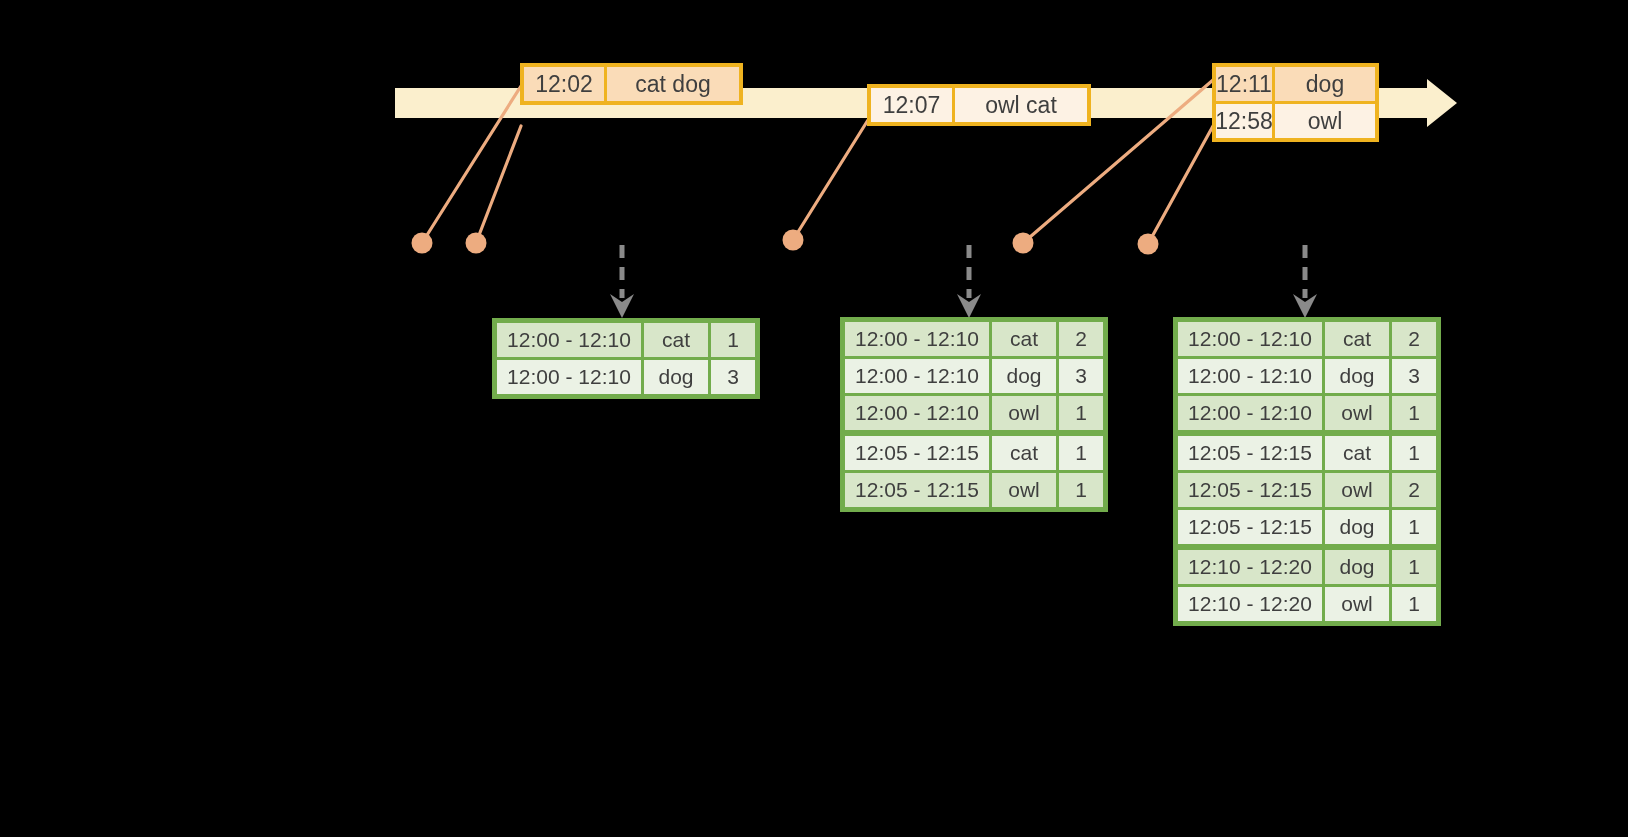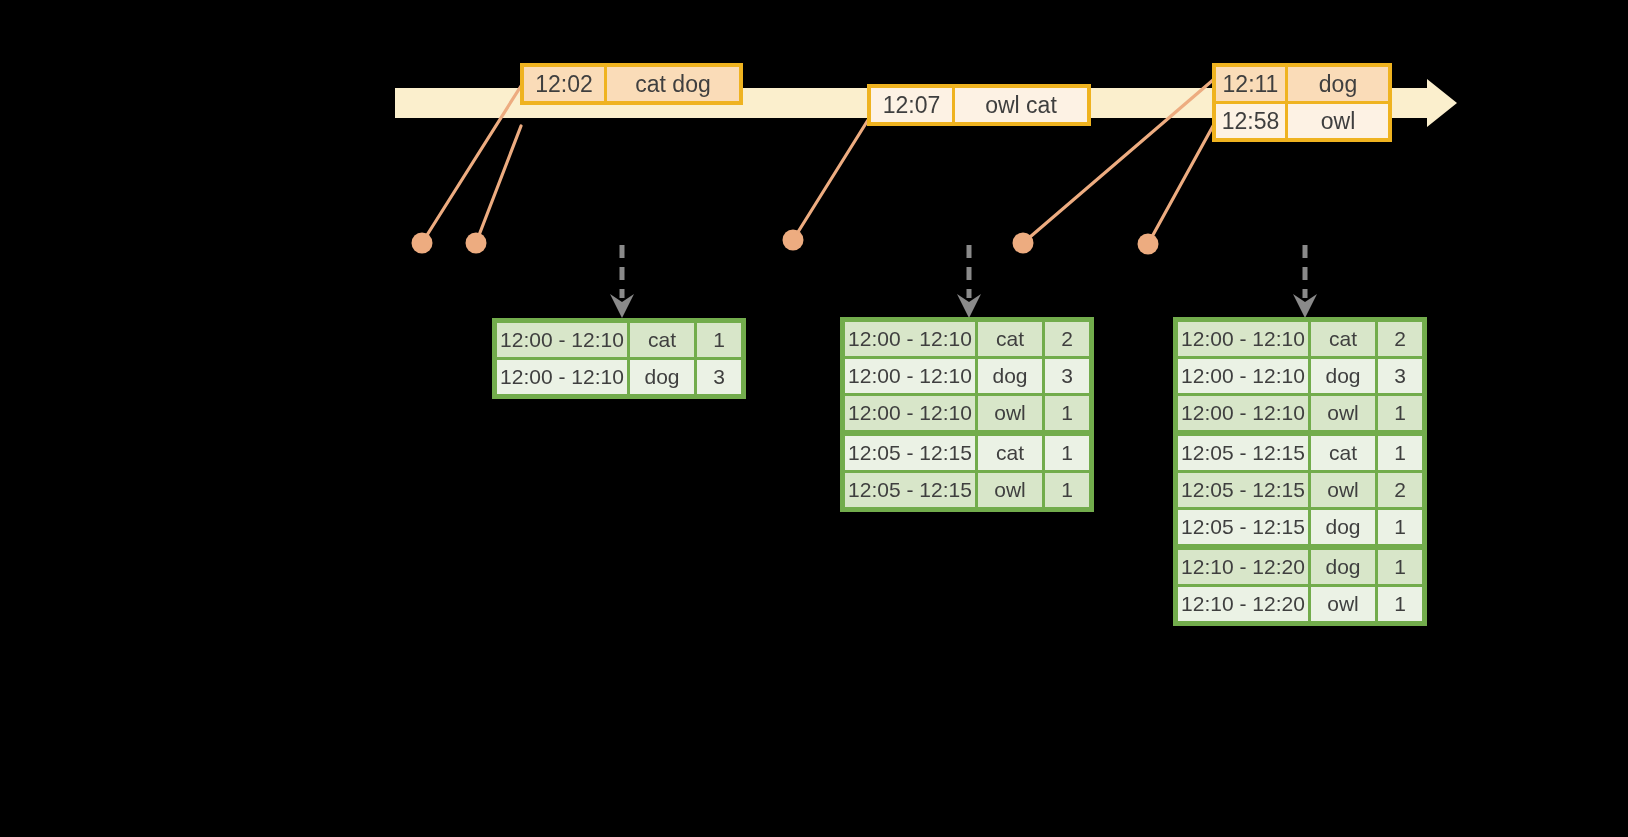--- a/index.html
+++ b/index.html
@@ -20,30 +20,30 @@
   .etable{
     position:absolute;border:4px solid #efb320;background:#efb320;
     display:flex;flex-direction:column;gap:3px;font-size:23px;
   }
   .erow{display:flex;gap:3px;}
   .ecell{height:34px;display:flex;align-items:center;justify-content:center;}
   .erow.peach .ecell{background:#fadcb8;}
   .erow.cream .ecell{background:#fdf2e4;}
   #etable1 .et{width:80px}  #etable1 .ew{width:132px}
   #etable2 .et{width:81px}  #etable2 .ew{width:132px}
-  #etable3 .et{width:69px}  #etable3 .ew{width:100px}
+  #etable3 .et{width:56px}  #etable3 .ew{width:100px}
   
   .rtable{
     position:absolute;border:5px solid #72ac4c;background:#72ac4c;
     display:flex;flex-direction:column;gap:3px;font-size:21px;
   }
   .rrow{display:flex;gap:3px;}
   .rrow.gstart{margin-top:3px;}
   .rcell{height:34px;display:flex;align-items:center;justify-content:center;}
-  .rw{width:130px}.rword{width:64px}.rcount{width:44px}
+  .rw{width:144px}.rword{width:64px}.rcount{width:44px}
   .rrow.dark .rcell{background:#d8e6c9;}
   .rrow.light .rcell{background:#ebf2e5;}
 </style>
 </head>
 <body>
 
 <div class="stage">
 
   <div class="band"></div>
   <div class="band-head"></div>

